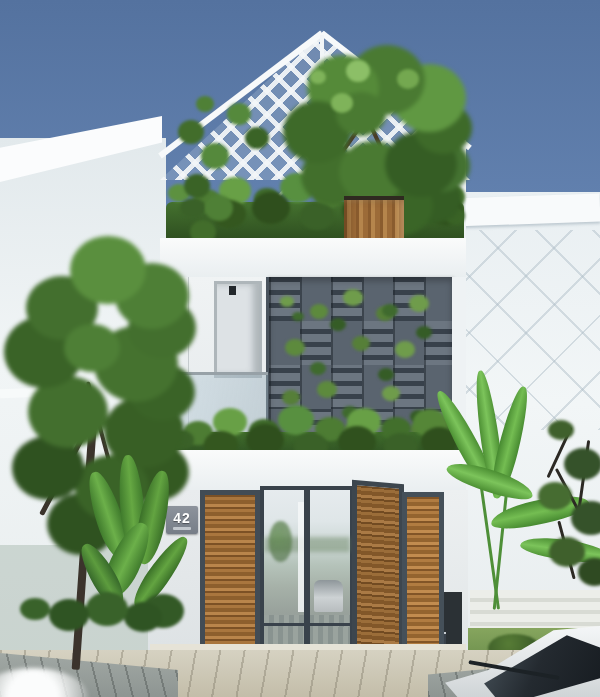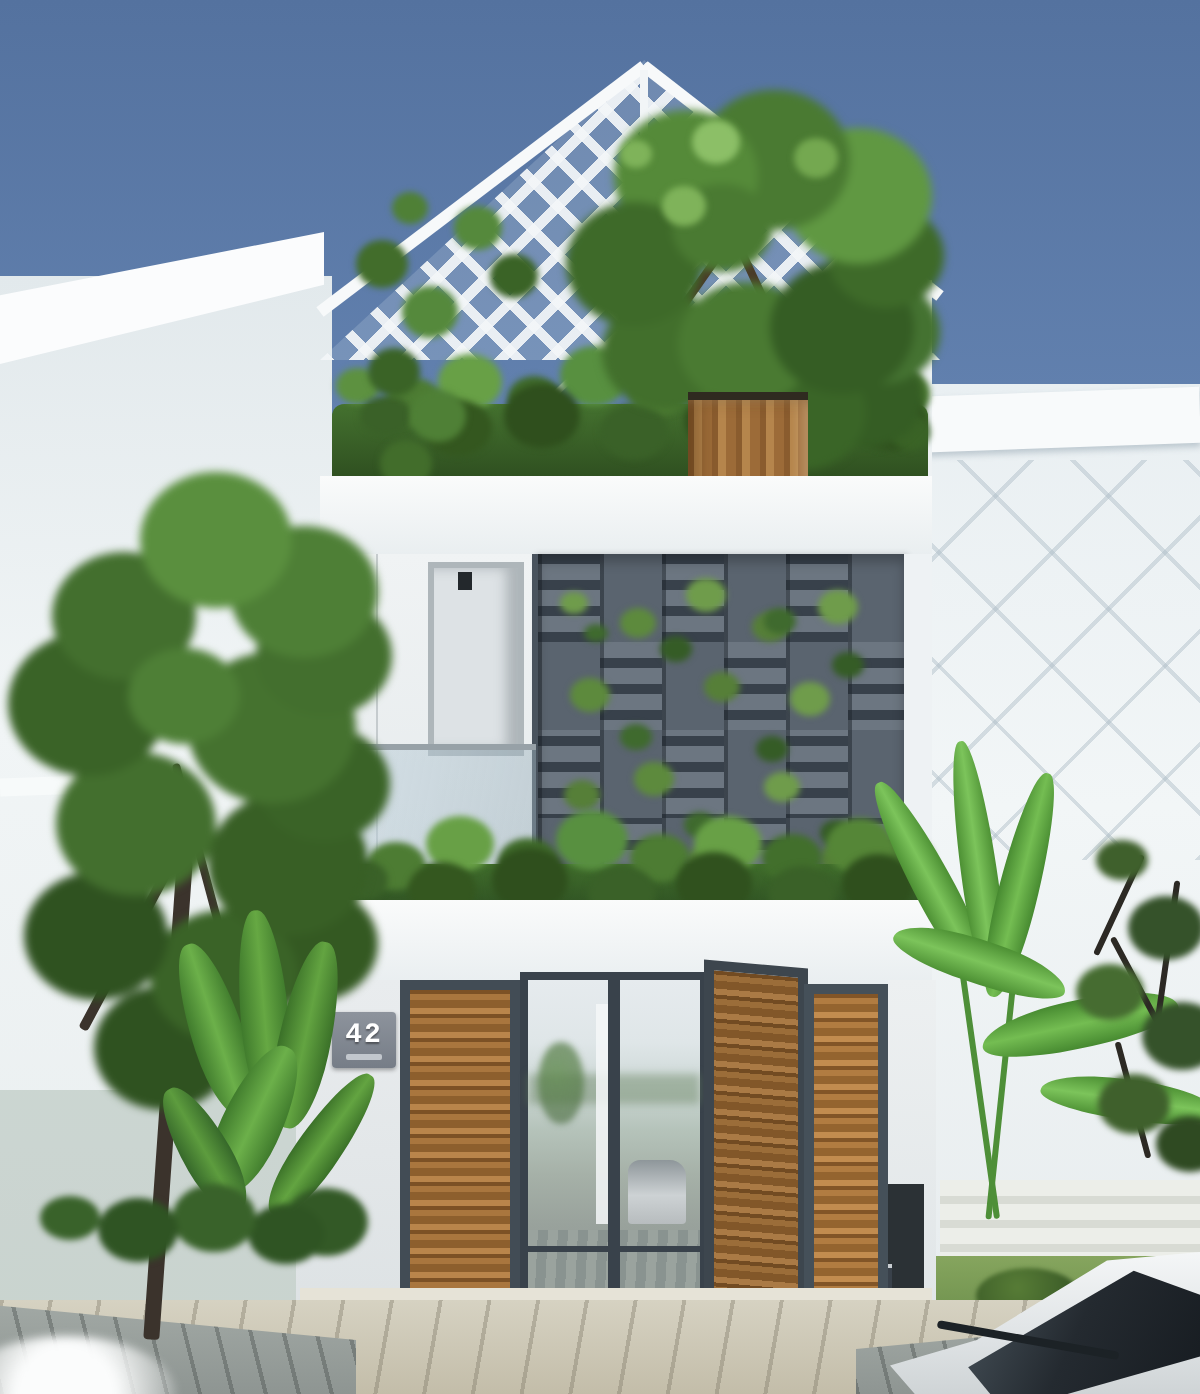--- a/index.html
+++ b/index.html
@@ -1,17 +1,17 @@
 <!DOCTYPE html>
 <html style="--sky-top: #54729f; --sky-bottom: #8ca3c4; --facade: #f2f4f5; --screen-base: #5a646f; --screen-slat-dark: #38414b; --frame: #424c55; --wood-light: #b5854c; --wood-dark: #8a5c2e; --foliage-dark: #2f4f1d; --foliage-mid: #4d7c33; --foliage-light: #6f9c4b; --paving: #c3bda9; --deck: #9aa19e; --car-body: #eef1f2; --car-glass: #242a30;"><head>
 <meta charset="utf-8">
 <style>
   html,body{margin:0;padding:0}
   #stage{position:relative;width:600px;height:697px;overflow:hidden;
-    font-family:Liberation Mono, monospace;background:#eab308}
+    font-family:Liberation Sans, sans-serif;background:#eab308}
   .abs{position:absolute}
   .sky{background:linear-gradient(180deg,var(--sky-top,#54729f) 0%,#6382b0 32%,var(--sky-bottom,#8ca3c4) 58%,#aebdd4 75%,#c5cfdc 100%)}
   .tuft{position:absolute;border-radius:50%;filter:blur(1.6px)}
   .leaf{position:absolute;border-radius:50%/62% 62% 46% 46%}
   .trunk{position:absolute;background:#3b332c;border-radius:2px}
   .wood-v{background:repeating-linear-gradient(90deg,#8a5c2e 0 3px,#b5854c 3px 7px,#9c6b38 7px 12px)}
   .wood-h{background:repeating-linear-gradient(180deg,#7c5125 0 2px,#a9763e 2px 5px,#8d5f2d 5px 9px,#b9854b 9px 12px)}
   .doorframe{border:5px solid #424c55;box-sizing:border-box}
   .lattice{clip-path:polygon(52.3% 0,0 100%,100% 100%);
     background:

